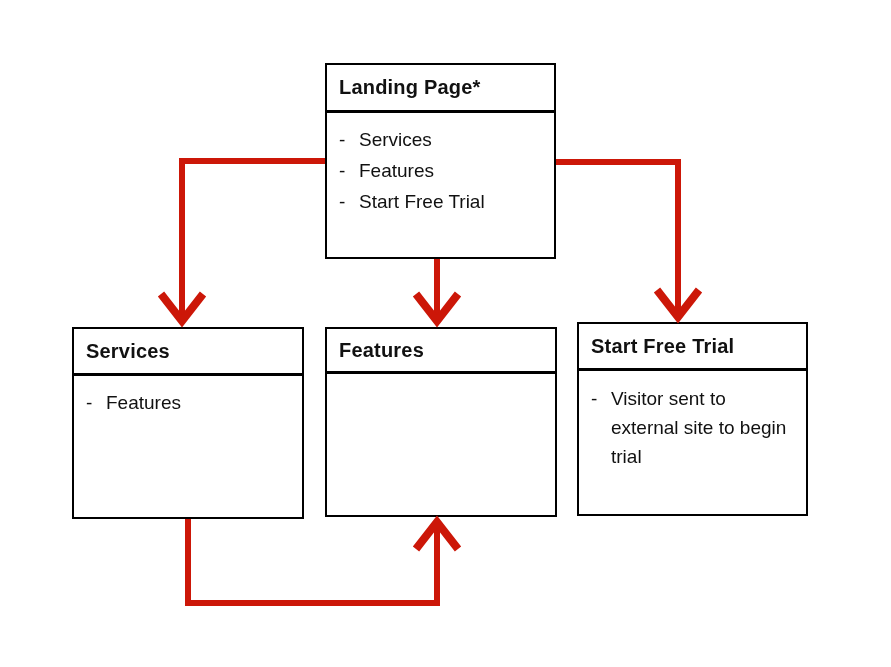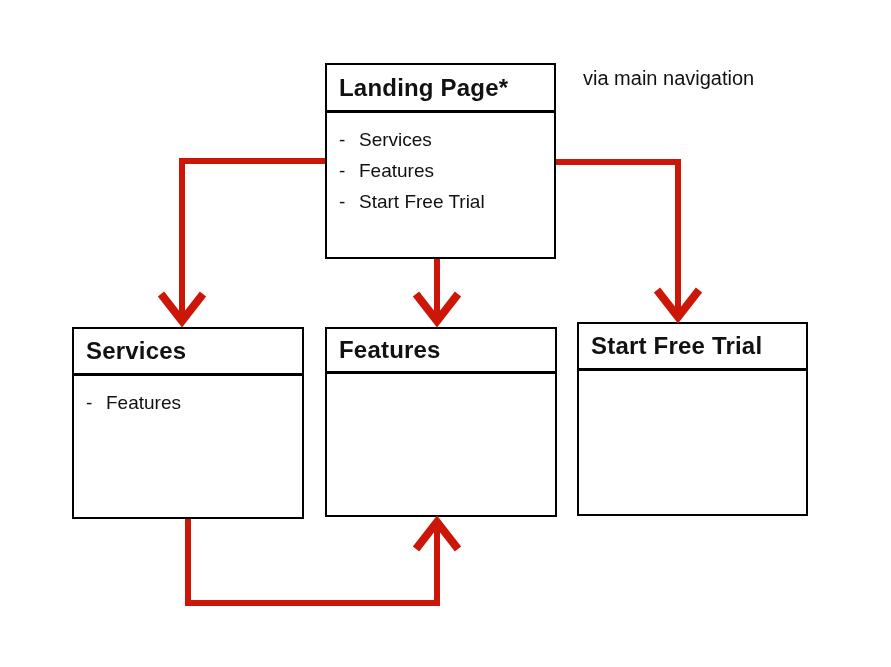--- a/index.html
+++ b/index.html
@@ -21,21 +21,21 @@
     background: #ffffff;
     border: 2px solid var(--color-border, #000000);
     box-sizing: border-box;
     z-index: 2;
   }
   .box-title {
     display: flex;
     align-items: center;
     padding: 0 20px 0 12px;
     font-weight: bold;
-    font-size: 24px;
+    font-size: 20px;
     letter-spacing: 0.2px;
     border-bottom: 3px solid var(--color-border, #000000);
     box-sizing: border-box;
     white-space: nowrap;
   }
   .box-body {
     padding: 11px 10px 0 12px;
     font-size: 19px;
     line-height: 31px;
   }
@@ -101,39 +101,43 @@
       <div class="item">
         <span class="item-text">Features</span>
       </div>
       <div class="item">
         <span class="item-text">Start Free Trial</span>
       </div>
     </div>
   </div>
 
   <div class="annotation">
-    <div class="line2">via main navigation</div>
   </div>
 
   <div class="box" id="box-services">
     <div class="box-title">Services</div>
     <div class="box-body">
       <div class="item">
         <span class="item-text">Features</span>
       </div>
     </div>
   </div>
 
   <div class="box" id="box-features">
     <div class="box-title">Features</div>
     <div class="box-body"></div>
   </div>
 
   <div class="box" id="box-trial">
     <div class="box-title">Start Free Trial</div>
+    <div class="box-body">
+      <div class="item">
+        <span class="item-text">Visitor sent to external site to begin trial</span>
+      </div>
+    </div>
   </div>
 
   <svg id="arrow-layer" width="891" height="667" viewBox="0 0 891 667">
     <g>
       <polyline class="shaft" points="325,161 182,161 182,316"></polyline>
       <polyline class="head" points="161,294 182,321 203,294"></polyline>
     </g>
     <g>
       <polyline class="shaft" points="437,259 437,316"></polyline>
       <polyline class="head" points="416,294 437,321 458,294"></polyline>

